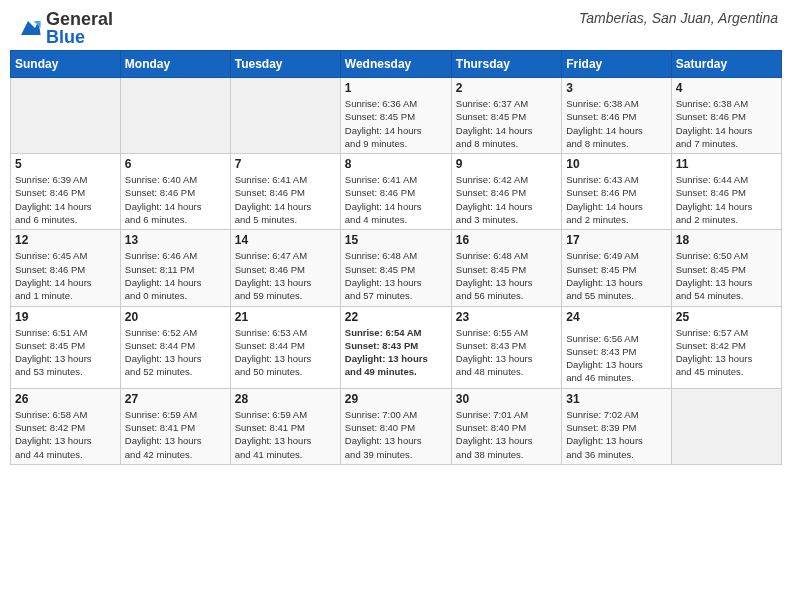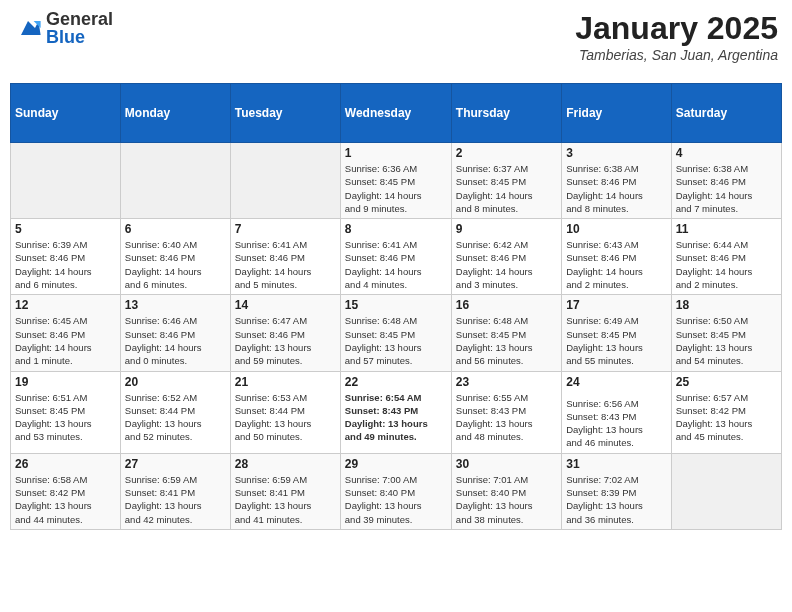--- a/index.html
+++ b/index.html
@@ -7,21 +7,21 @@
       font-family: Arial, sans-serif;
       background: #fff;
       width: 792px;
       min-height: 612px;
       padding: 10px;
     }
     .header {
       display: flex;
       align-items: flex-start;
       justify-content: space-between;
-      margin-bottom: 20px;
+      margin-bottom: 4px;
       padding: 0 4px;
     }
     .logo {
       display: flex;
       align-items: center;
       gap: 4px;
     }
     .logo-text {
       display: flex;
       flex-direction: column;
@@ -58,21 +58,21 @@
     .calendar {
       width: 100%;
       border-collapse: collapse;
       border: 1px solid #ccc;
     }
     .calendar thead tr th {
       background-color: #1565c0;
       color: #fff;
       font-size: 12px;
       font-weight: bold;
-      padding: 22px 4px;
+      padding: 6px 4px;
       text-align: left;
       border: 1px solid #1555a0;
     }
     .calendar tbody tr td {
       vertical-align: top;
       border: 1px solid #ccc;
       padding: 3px 4px;
       width: 113px;
       min-height: 80px;
       background: #fff;
@@ -105,21 +105,20 @@
     <svg class="logo-icon" viewBox="0 0 40 40" xmlns="http://www.w3.org/2000/svg">
       <polygon points="10,30 20,10 30,20 35,10 38,30" fill="#1565c0"></polygon>
       <polygon points="28,10 38,10 38,20" fill="#42a5f5"></polygon>
     </svg>
     <div class="logo-text">
       <span class="logo-general">General</span>
       <span class="logo-blue">Blue</span>
     </div>
   </div>
   <div class="title-block">
-    <h1>January 2025</h1>
     <h2>Tamberias, San Juan, Argentina</h2>
   </div>
 </div>
 
 <table class="calendar">
   <thead>
     <tr>
     <th>Sunday</th>
         <th>Monday</th>
         <th>Tuesday</th>
@@ -218,21 +217,21 @@
         <td>
           <div class="day-number">12</div>
           <div class="day-info" style="white-space: pre-line;">Sunrise: 6:45 AM
 Sunset: 8:46 PM
 Daylight: 14 hours
 and 1 minute.</div>
         </td>
         <td>
           <div class="day-number">13</div>
           <div class="day-info" style="white-space: pre-line;">Sunrise: 6:46 AM
-Sunset: 8:46 PM
+Sunset: 8:11 PM
 Daylight: 14 hours
 and 0 minutes.</div>
         </td>
         <td>
           <div class="day-number">14</div>
           <div class="day-info" style="white-space: pre-line;">Sunrise: 6:47 AM
 Sunset: 8:46 PM
 Daylight: 13 hours
 and 59 minutes.</div>
         </td>

